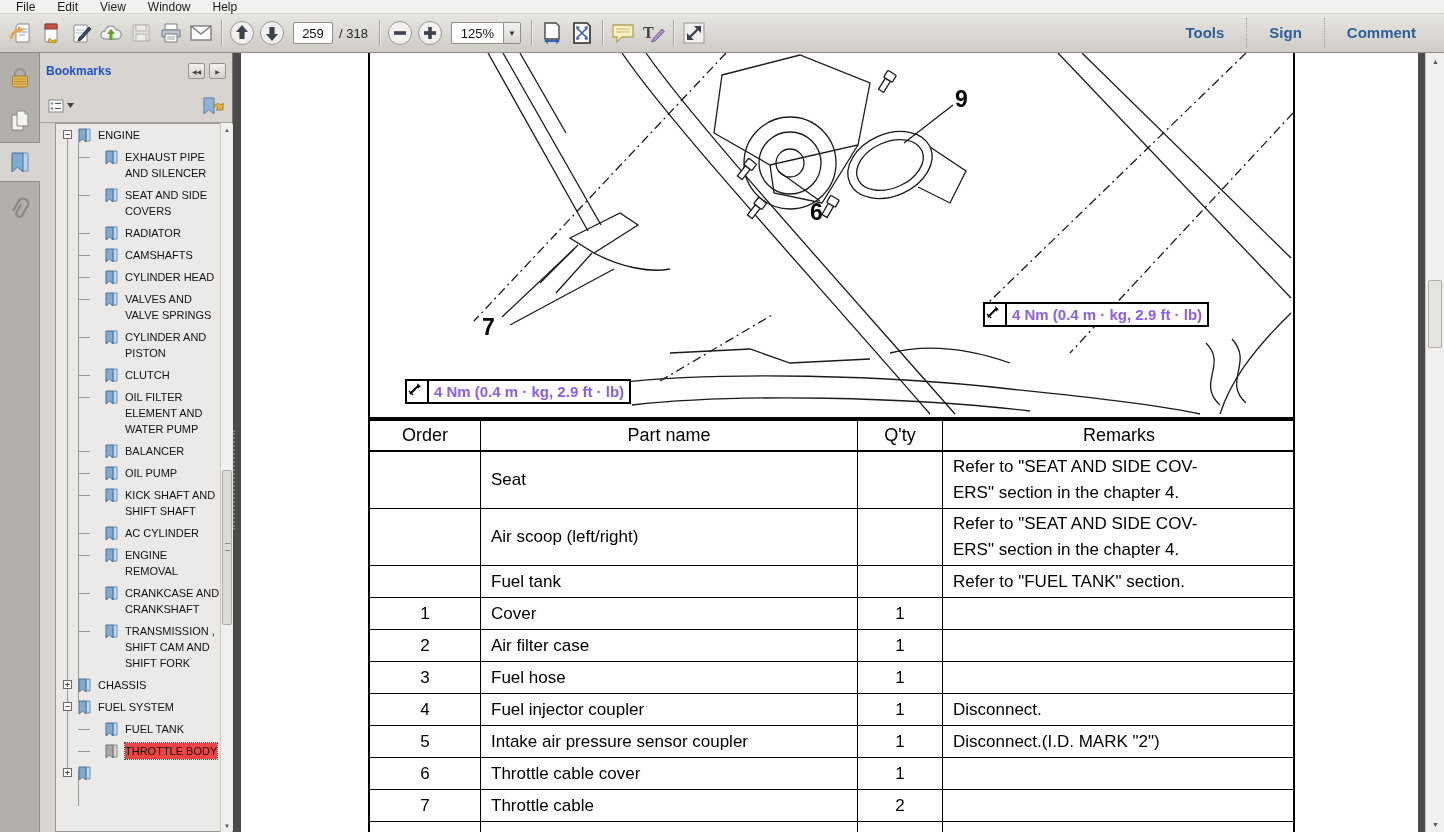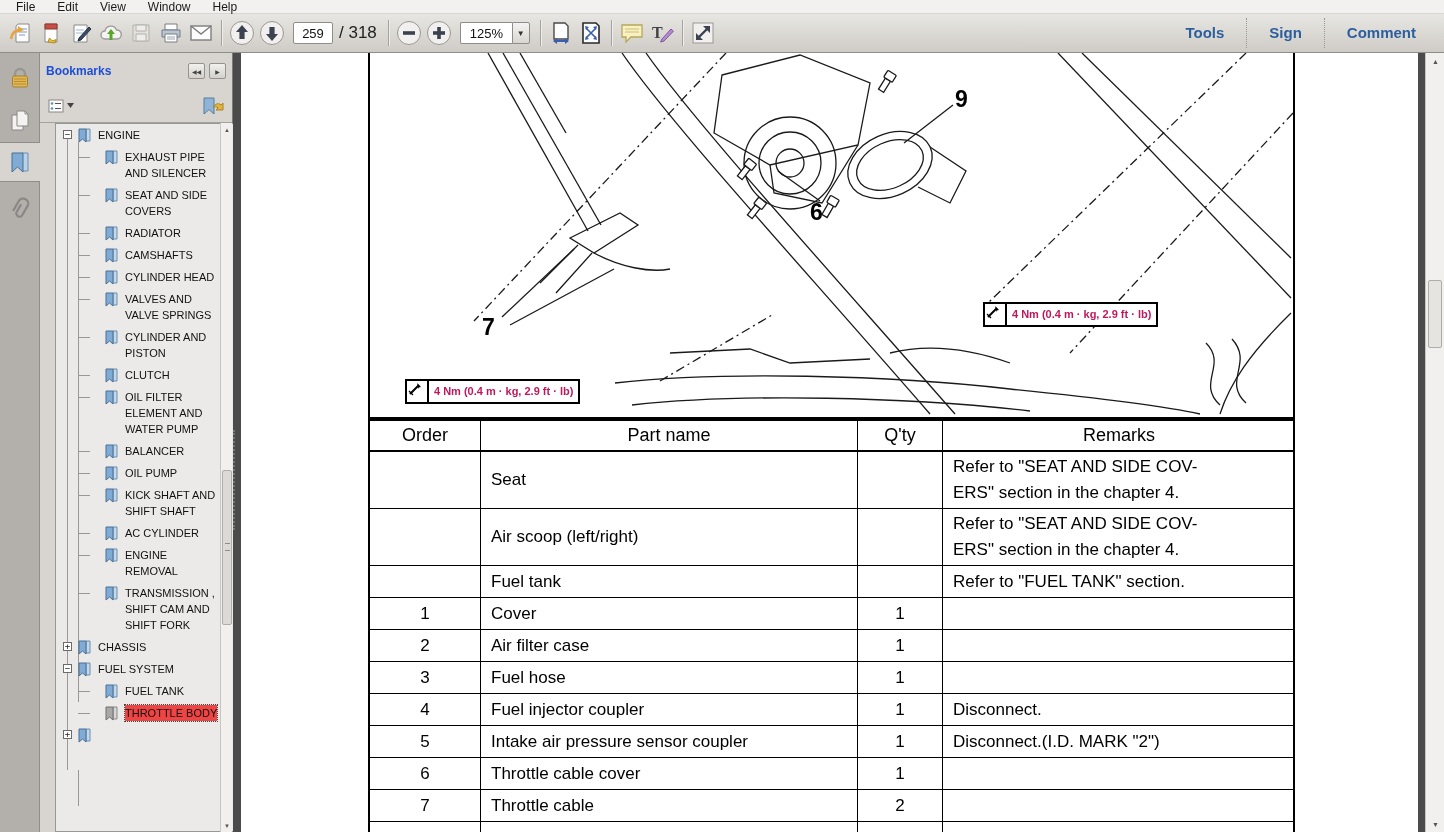--- a/index.html
+++ b/index.html
@@ -9,21 +9,21 @@
   
   #menubar { position:absolute; left:0; top:0; width:1444px; height:14px; background:#f2f1ef; border-bottom:1px solid #d8d6d2; display:flex; align-items:center; padding-left:6px; gap:2px; z-index:30; }
   .menu-item { font-size:12px; color:#1a1a1a; padding:0 10px; line-height:14px; cursor:default; }
   #win-close { position:absolute; right:8px; top:0; font-size:11px; font-weight:bold; color:#222; line-height:14px; }
 
   
   #toolbar { position:absolute; left:0; top:14px; width:1444px; height:39px; background:linear-gradient(#e8e6e2,#cfccc7); border-bottom:1px solid #8f8d89; display:flex; align-items:center; padding:0 6px; z-index:30; }
   .tb-btn { width:30px; height:30px; display:flex; align-items:center; justify-content:center; border:1px solid transparent; border-radius:2px; }
   .tb-sep { width:1px; height:26px; background:#a5a29d; margin:0 5px; box-shadow:1px 0 0 #efeeec; }
   .page-box { width:40px; height:22px; background:#fff; border:1px solid #8f8d89; border-radius:2px; font-size:13px; text-align:center; color:#111; font-family:"Liberation Sans",sans-serif; }
-  .page-total { font-size:17px; color:#222; margin:0 6px 0 6px; white-space:nowrap; }
+  .page-total { font-size:13px; color:#222; margin:0 6px 0 6px; white-space:nowrap; }
   .zoom-box { width:52px; height:22px; background:#fff; border:1px solid #8f8d89; border-right:none; border-radius:2px 0 0 2px; font-size:13px; color:#111; display:flex; align-items:center; justify-content:center; }
   .zoom-caret { width:18px; height:22px; border:1px solid #8f8d89; border-radius:0 2px 2px 0; background:linear-gradient(#f4f3f1,#d9d6d1); display:flex; align-items:center; justify-content:center; font-size:8px; color:#333; }
   #tb-right { margin-left:auto; display:flex; align-items:center; height:100%; }
   .tb-link { font-size:15px; font-weight:bold; color:#2b5f9e; padding:0 22px; line-height:38px; }
   .tb-dot-sep { width:1px; height:30px; border-left:1px dotted #9a9792; }
 
   
   #rail { position:absolute; left:0; top:53px; width:40px; height:779px; background:#b3b0ac; border-right:1px solid #8f8d89; z-index:20; }
   .rail-btn { position:absolute; left:0; width:40px; height:40px; display:flex; align-items:center; justify-content:center; }
   .rail-btn.active { background:#d8d5d1; border-top:1px solid #8f8d89; border-bottom:1px solid #8f8d89; }
@@ -64,21 +64,21 @@
 
   
   #diagram { position:absolute; left:127px; top:0px; width:927px; height:366px; border-left:2px solid #000; border-right:2px solid #000; border-bottom:2px solid #000; }
   #diagram svg { position:absolute; left:0; top:0; }
   .callout { position:absolute; font-size:23px; font-weight:bold; color:#000; font-family:"Liberation Sans",sans-serif; }
   #callout-9 { left:585px; top:33px; }
   #callout-6 { left:440px; top:146px; }
   #callout-7 { left:112px; top:261px; }
   .torque-box { position:absolute; height:25px; border:2px solid #000; background:#fff; display:flex; align-items:stretch; }
   .torque-ic { width:22px; border-right:2px solid #000; display:flex; align-items:center; justify-content:center; }
-  .torque-text { font-size:11px; font-weight:bold; color:#be185d; line-height:21px; padding:0 5px; white-space:nowrap; }
+  .torque-text { font-size:15px; font-weight:bold; color:#8b5cf6; line-height:21px; padding:0 5px; white-space:nowrap; }
   #torque-1 { left:613px; top:249px; }
   #torque-2 { left:35px; top:326px; }
 
   
   #ptable { position:absolute; left:127px; top:366px; width:927px; border:2px solid #000; border-bottom:none; }
   .trow { display:grid; grid-template-columns:110px 377px 85px 353px; border-bottom:1px solid #000; }
   .trow.thead { border-bottom:2px solid #000; }
   .tcell { border-left:1px solid #000; padding:2px 10px; font-size:17px; color:#000; display:flex; align-items:center; }
   .tcell:first-child { border-left:none; }
   .thead .tcell { justify-content:center; font-size:18px; padding:4px 6px; }
@@ -427,20 +427,28 @@
 
           <div class="tree-row lvl1">
             <div class="expander none"></div>
             <svg class="bm-ic ic-blue" width="13" height="15">
               <path class="p-back" d="M8 1h4v12H8z" fill="#c4d8ea" stroke="#6a8fb2"></path>
               <path class="p-main" d="M1 1h7v13l-3.5-3L1 14z" fill="#7fabd4" stroke="#4a6f94"></path>
             </svg>
             <div class="tree-label">ENGINE REMOVAL</div>
           </div>
 
+          <div class="tree-row lvl1">
+            <div class="expander none"></div>
+            <svg class="bm-ic ic-blue" width="13" height="15">
+              <path class="p-back" d="M8 1h4v12H8z" fill="#c4d8ea" stroke="#6a8fb2"></path>
+              <path class="p-main" d="M1 1h7v13l-3.5-3L1 14z" fill="#7fabd4" stroke="#4a6f94"></path>
+            </svg>
+            <div class="tree-label">CRANKCASE AND CRANKSHAFT</div>
+          </div>
 
           <div class="tree-row lvl1">
             <div class="expander none"></div>
             <svg class="bm-ic ic-blue" width="13" height="15">
               <path class="p-back" d="M8 1h4v12H8z" fill="#c4d8ea" stroke="#6a8fb2"></path>
               <path class="p-main" d="M1 1h7v13l-3.5-3L1 14z" fill="#7fabd4" stroke="#4a6f94"></path>
             </svg>
             <div class="tree-label">TRANSMISSION , SHIFT CAM AND SHIFT FORK</div>
           </div>
 

